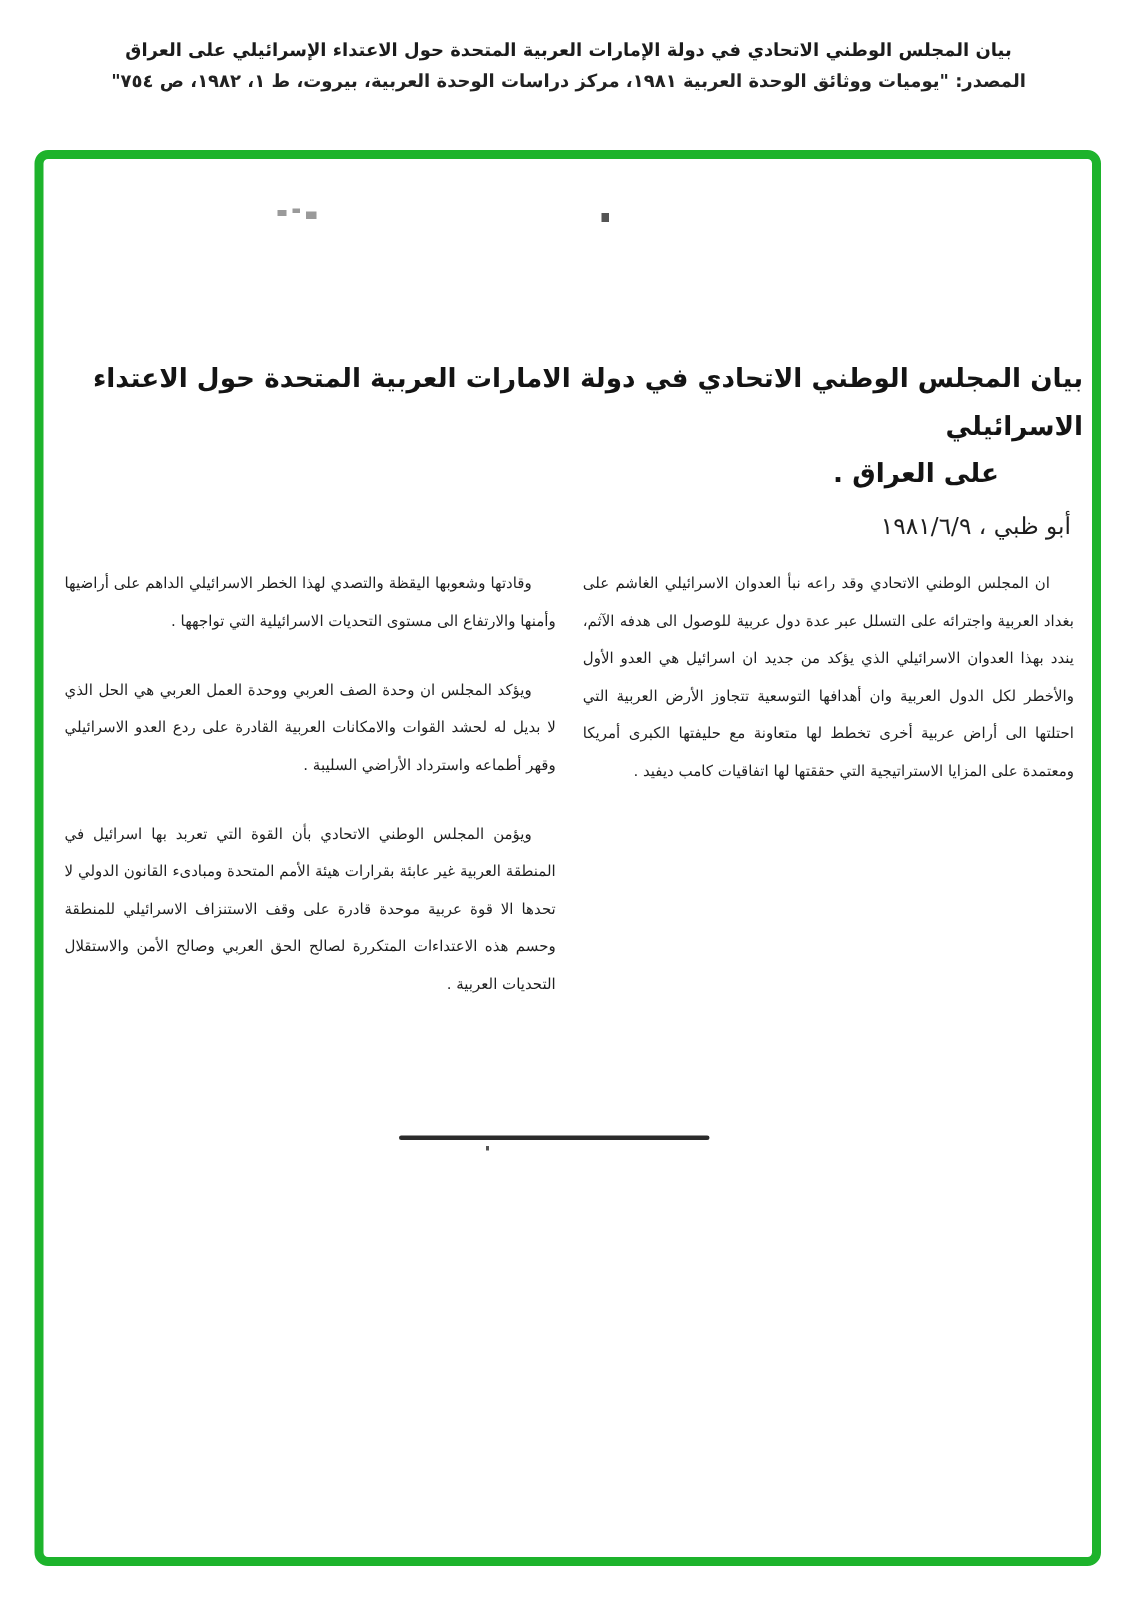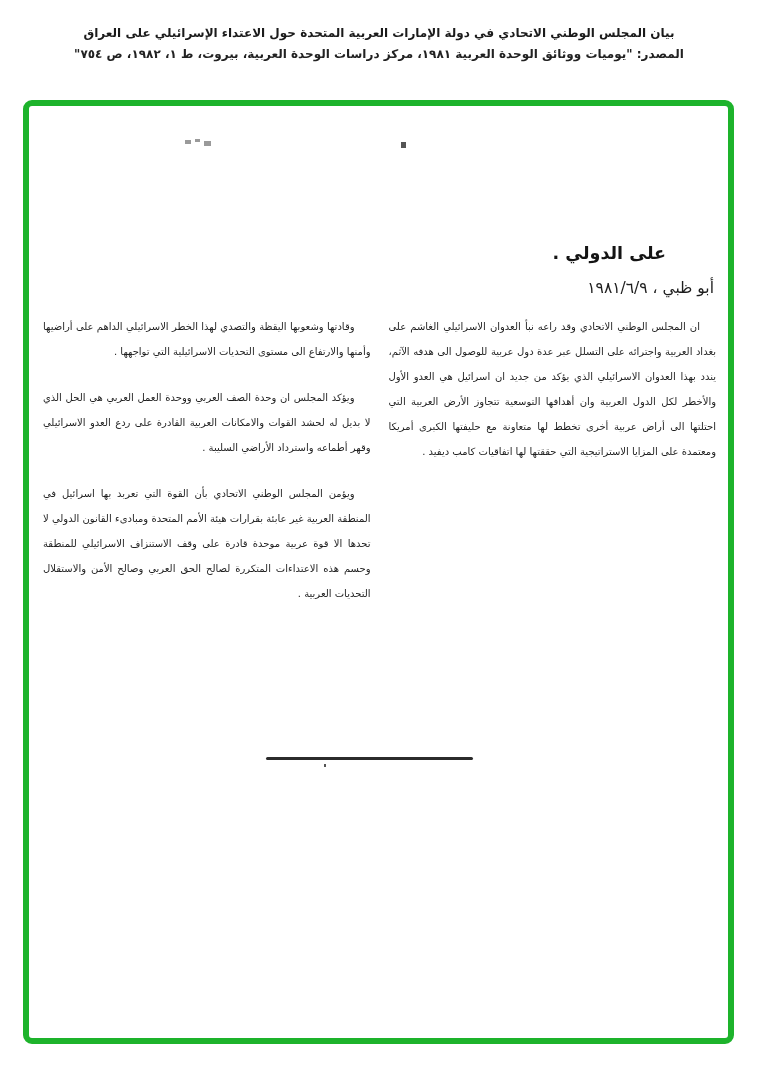--- a/index.html
+++ b/index.html
@@ -88,21 +88,22 @@
 <body>
 
 <header class="top-header">
   <div class="top-title">بيان المجلس الوطني الاتحادي في دولة الإمارات العربية المتحدة حول الاعتداء الإسرائيلي على العراق</div>
   <div class="top-source">المصدر:  "يوميات ووثائق الوحدة العربية ١٩٨١، مركز دراسات الوحدة العربية، بيروت، ط ١، ١٩٨٢، ص ٧٥٤"</div>
 </header>
 
 <section class="doc-frame">
 
   <div class="doc-title">
-    <div class="doc-title-line2">على الدولي .</div>
+    <div class="doc-title-line1">بيان المجلس الوطني الاتحادي في دولة الامارات العربية المتحدة حول الاعتداء الاسرائيلي</div>
+    <div class="doc-title-line2">على العراق .</div>
   </div>
 
   <div class="dates-row">
     <span class="dateline">أبو ظبي ، ١٩٨١/٦/٩</span>
   </div>
 
   <div class="columns">
     <div class="col col-right">
       <p>ان المجلس الوطني الاتحادي وقد راعه نبأ العدوان الاسرائيلي الغاشم على بغداد العربية واجترائه على التسلل عبر عدة دول عربية للوصول الى هدفه الآثم، يندد بهذا العدوان الاسرائيلي الذي يؤكد من جديد ان اسرائيل هي العدو الأول والأخطر لكل الدول العربية وان أهدافها التوسعية تتجاوز الأرض العربية التي احتلتها الى أراض عربية أخرى تخطط لها متعاونة مع حليفتها الكبرى أمريكا ومعتمدة على المزايا الاستراتيجية التي حققتها لها اتفاقيات كامب ديفيد .</p>
     </div>

